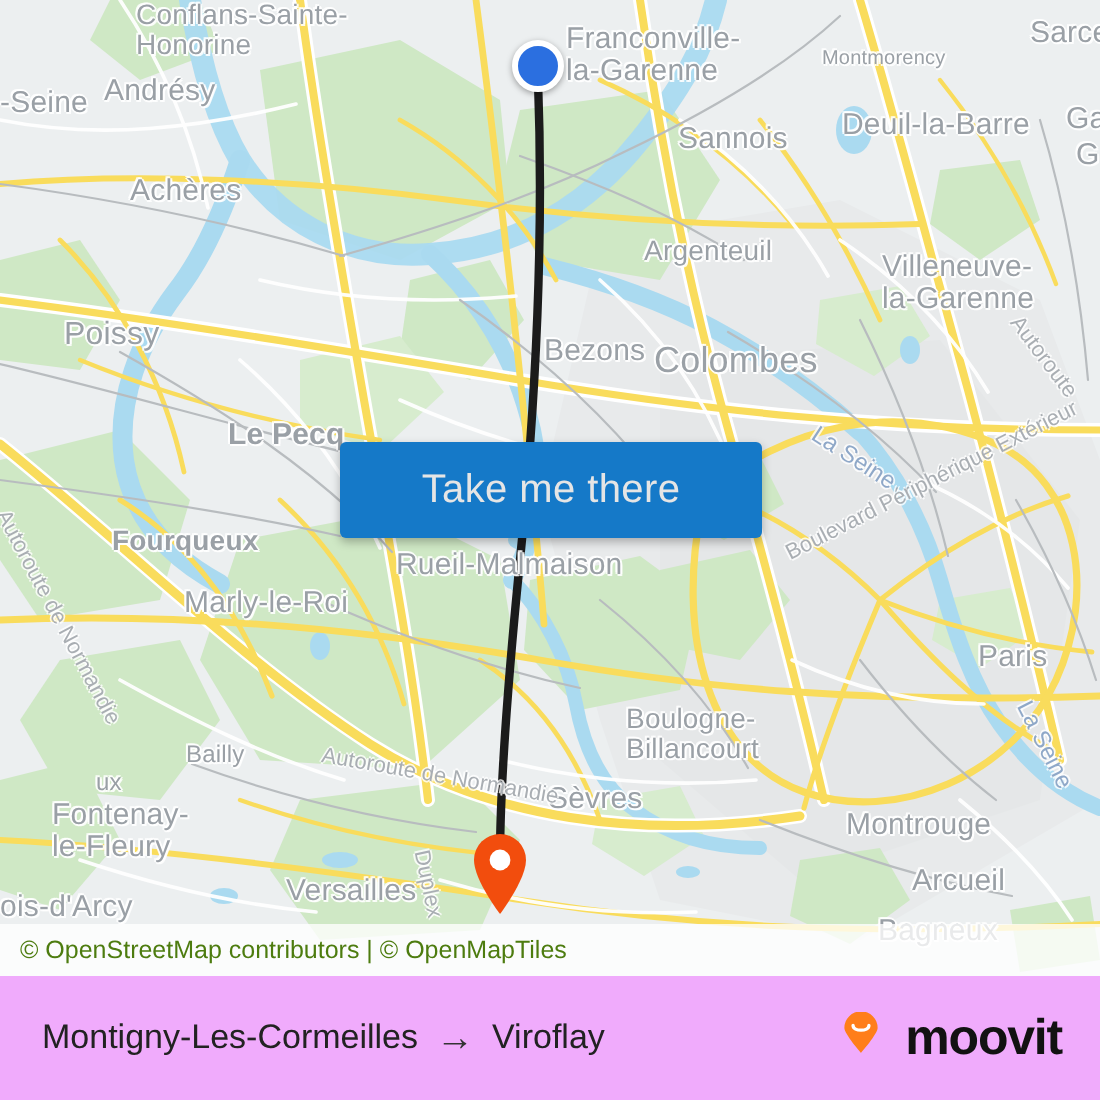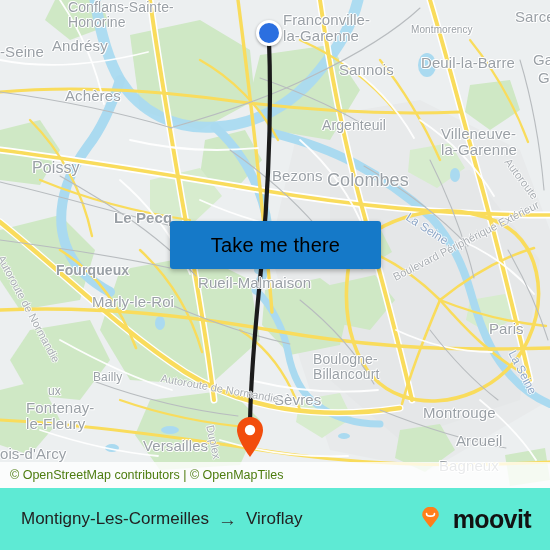--- a/index.html
+++ b/index.html
@@ -87,21 +87,21 @@
     left: 235px; top: 416px;
     width: 30px; height: 42px;
   }
 
   
   #cta-button {
     position: absolute;
     left: 170px; top: 221px;
     width: 211px; height: 48px;
     background: #1579c8;
-    color: #000000;
+    color: #e5e5e5;
     border: none;
     border-radius: 3px;
     font-family: "Liberation Sans", sans-serif;
     font-size: 20px;
     letter-spacing: .2px;
     cursor: pointer;
     box-shadow: 0 2px 5px rgba(0,0,0,.28);
     display: flex;
     align-items: center;
     justify-content: center;
@@ -127,21 +127,21 @@
     color: #4d7c0f;
     white-space: pre;
   }
 
   
   #footer {
     position: absolute;
     left: 0; top: 488px;
     width: 550px;
     height: 62px;
-    background: #5eead4;
+    background: #f0abfc;
     display: flex;
     align-items: center;
     justify-content: space-between;
     box-sizing: border-box;
     padding: 0 19px 0 21px;
   }
   #route-summary {
     display: flex;
     align-items: center;
     gap: 9px;

